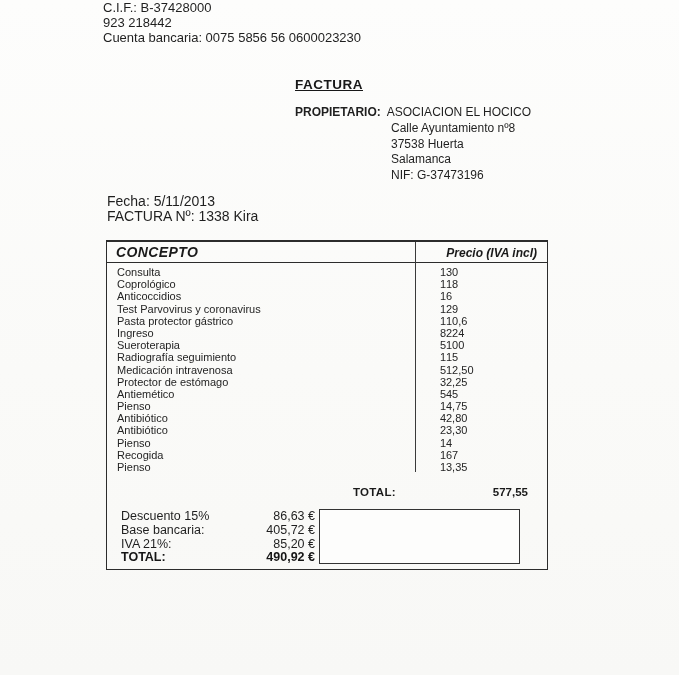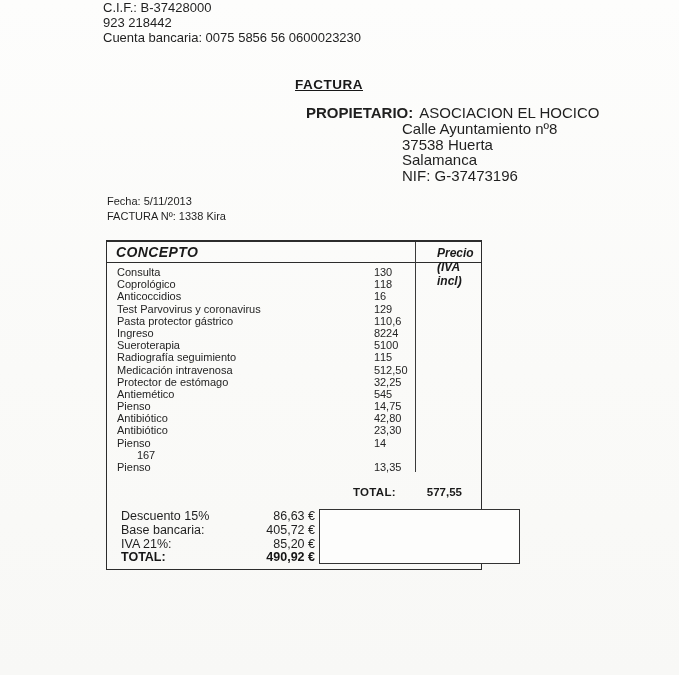--- a/index.html
+++ b/index.html
@@ -30,41 +30,41 @@
     left: 295px; top: 77px;
     font-size: 13.5px;
     font-weight: bold;
     letter-spacing: 0.5px;
     text-decoration: underline;
     color: #181818;
   }
   
   .owner {
     position: absolute;
-    left: 306px; top: 105px;
-    font-size: 15px;
+    left: 295px; top: 105px;
+    font-size: 12px;
     line-height: 15.8px;
     color: #1f1f1f;
   }
   .owner-row { display: flex; }
   .owner-label { font-weight: bold; margin-right: 6px; }
   .owner-address { position: absolute; left: 96px; top: 15.8px; line-height: 15.8px; white-space: nowrap; }
   
   .meta {
     position: absolute;
     left: 107px; top: 194px;
-    font-size: 11px;
+    font-size: 14px;
     line-height: 14.6px;
     color: #1f1f1f;
   }
   
   .invoice-table {
     position: absolute;
     left: 106px; top: 240px;
-    width: 376px; height: 330px;
+    width: 442px; height: 330px;
     border: 1.6px solid #2c2c2c;
     border-top-width: 2.4px;
   }
   .tbl-header {
     position: absolute;
     left: 0; top: 0; right: 0;
     height: 21px;
     border-bottom: 1.8px solid #2c2c2c;
   }
   .th-concept {
@@ -72,21 +72,21 @@
     left: 9px; top: 2px;
     font-size: 14px;
     font-weight: bold;
     font-style: italic;
     letter-spacing: 0.4px;
     color: #1a1a1a;
   }
   .th-price {
     position: absolute;
     left: 330px; right: 10px; top: 4px;
-    text-align: left;
+    text-align: right;
     font-size: 12px;
     font-weight: bold;
     font-style: italic;
     color: #1a1a1a;
   }
   .col-divider {
     position: absolute;
     left: 308px; top: 0;
     width: 1.2px; height: 230px;
     background: #3a3a3a;
@@ -266,20 +266,21 @@
           <span class="cell-price">3,30</span>
         </div>
 
         <div class="tbl-row">
           <span class="cell-concept">Pienso</span>
           <span class="cell-qty">1</span>
           <span class="cell-price">4</span>
         </div>
 
         <div class="tbl-row">
+          <span class="cell-concept">Recogida</span>
           <span class="cell-qty">1</span>
           <span class="cell-price">67</span>
         </div>
 
         <div class="tbl-row">
           <span class="cell-concept">Pienso</span>
           <span class="cell-qty">1</span>
           <span class="cell-price">3,35</span>
         </div>
       </div>

